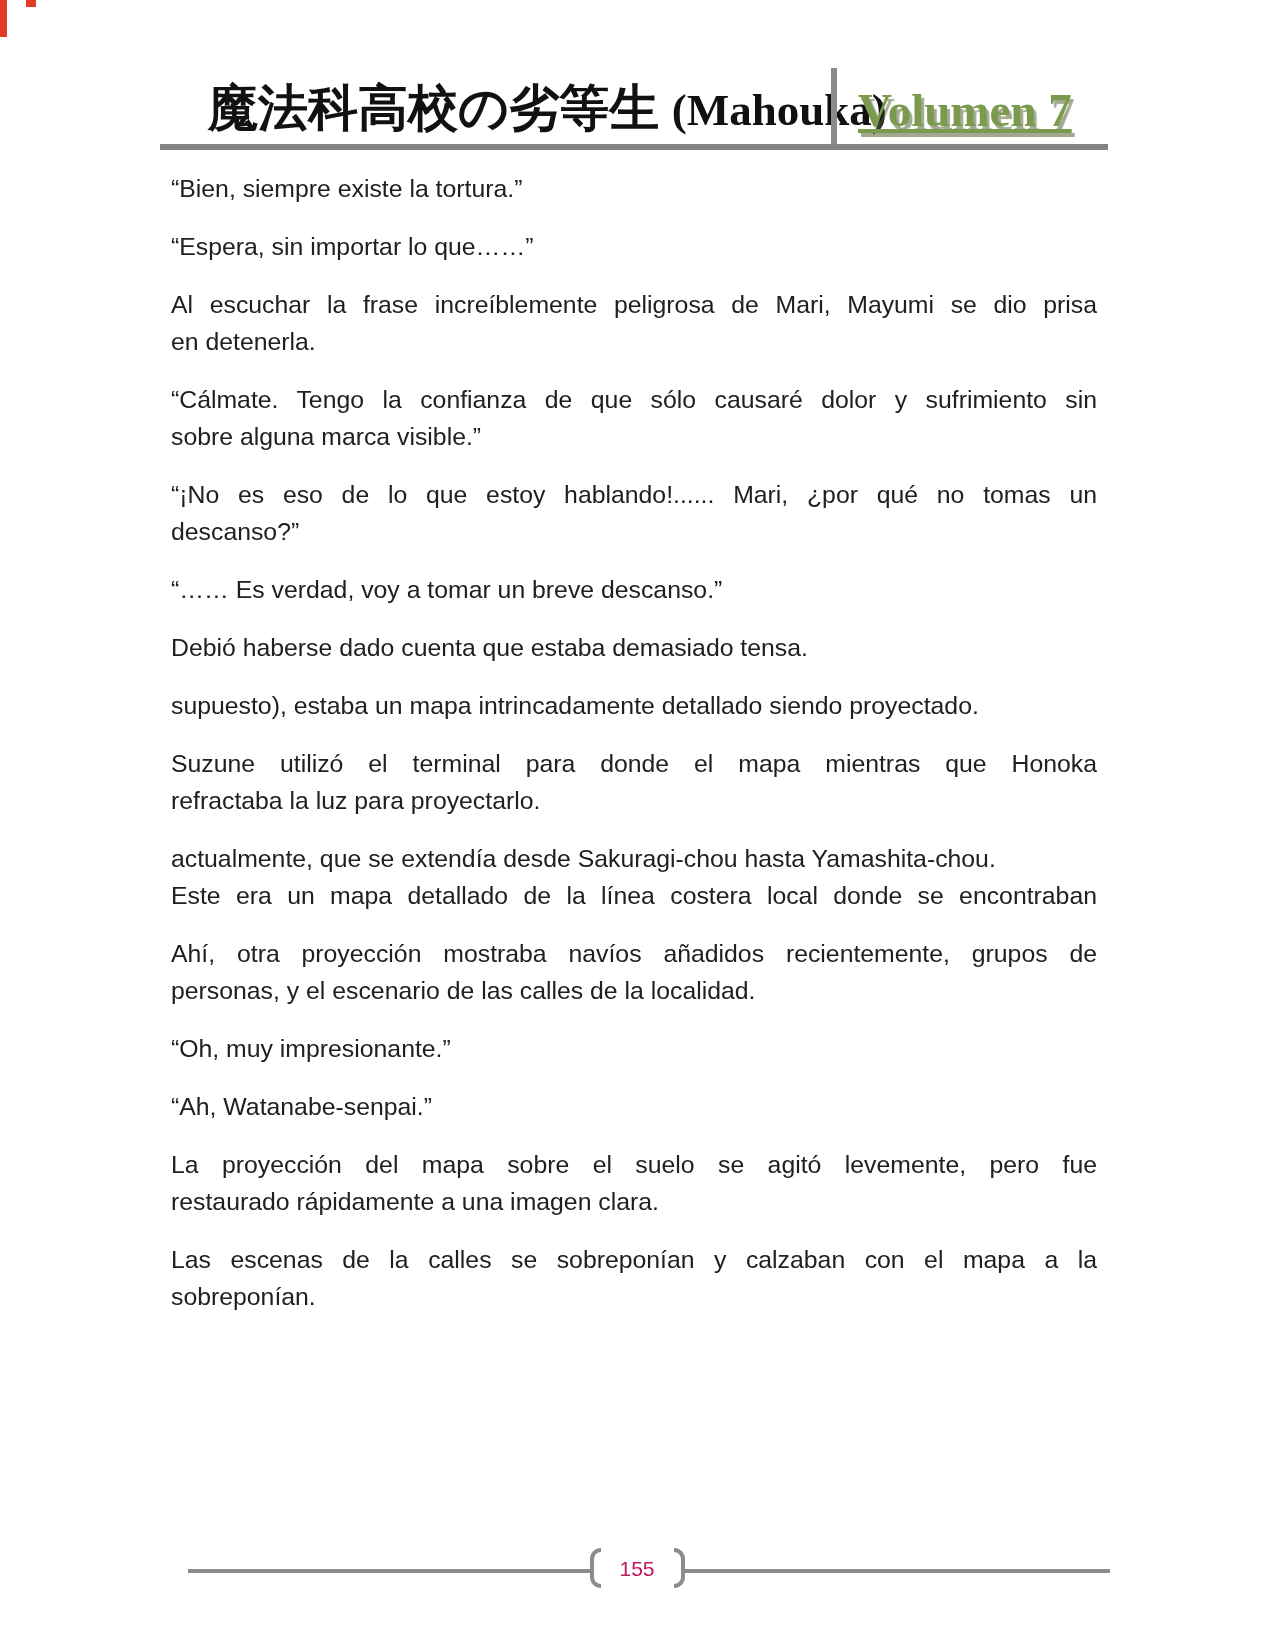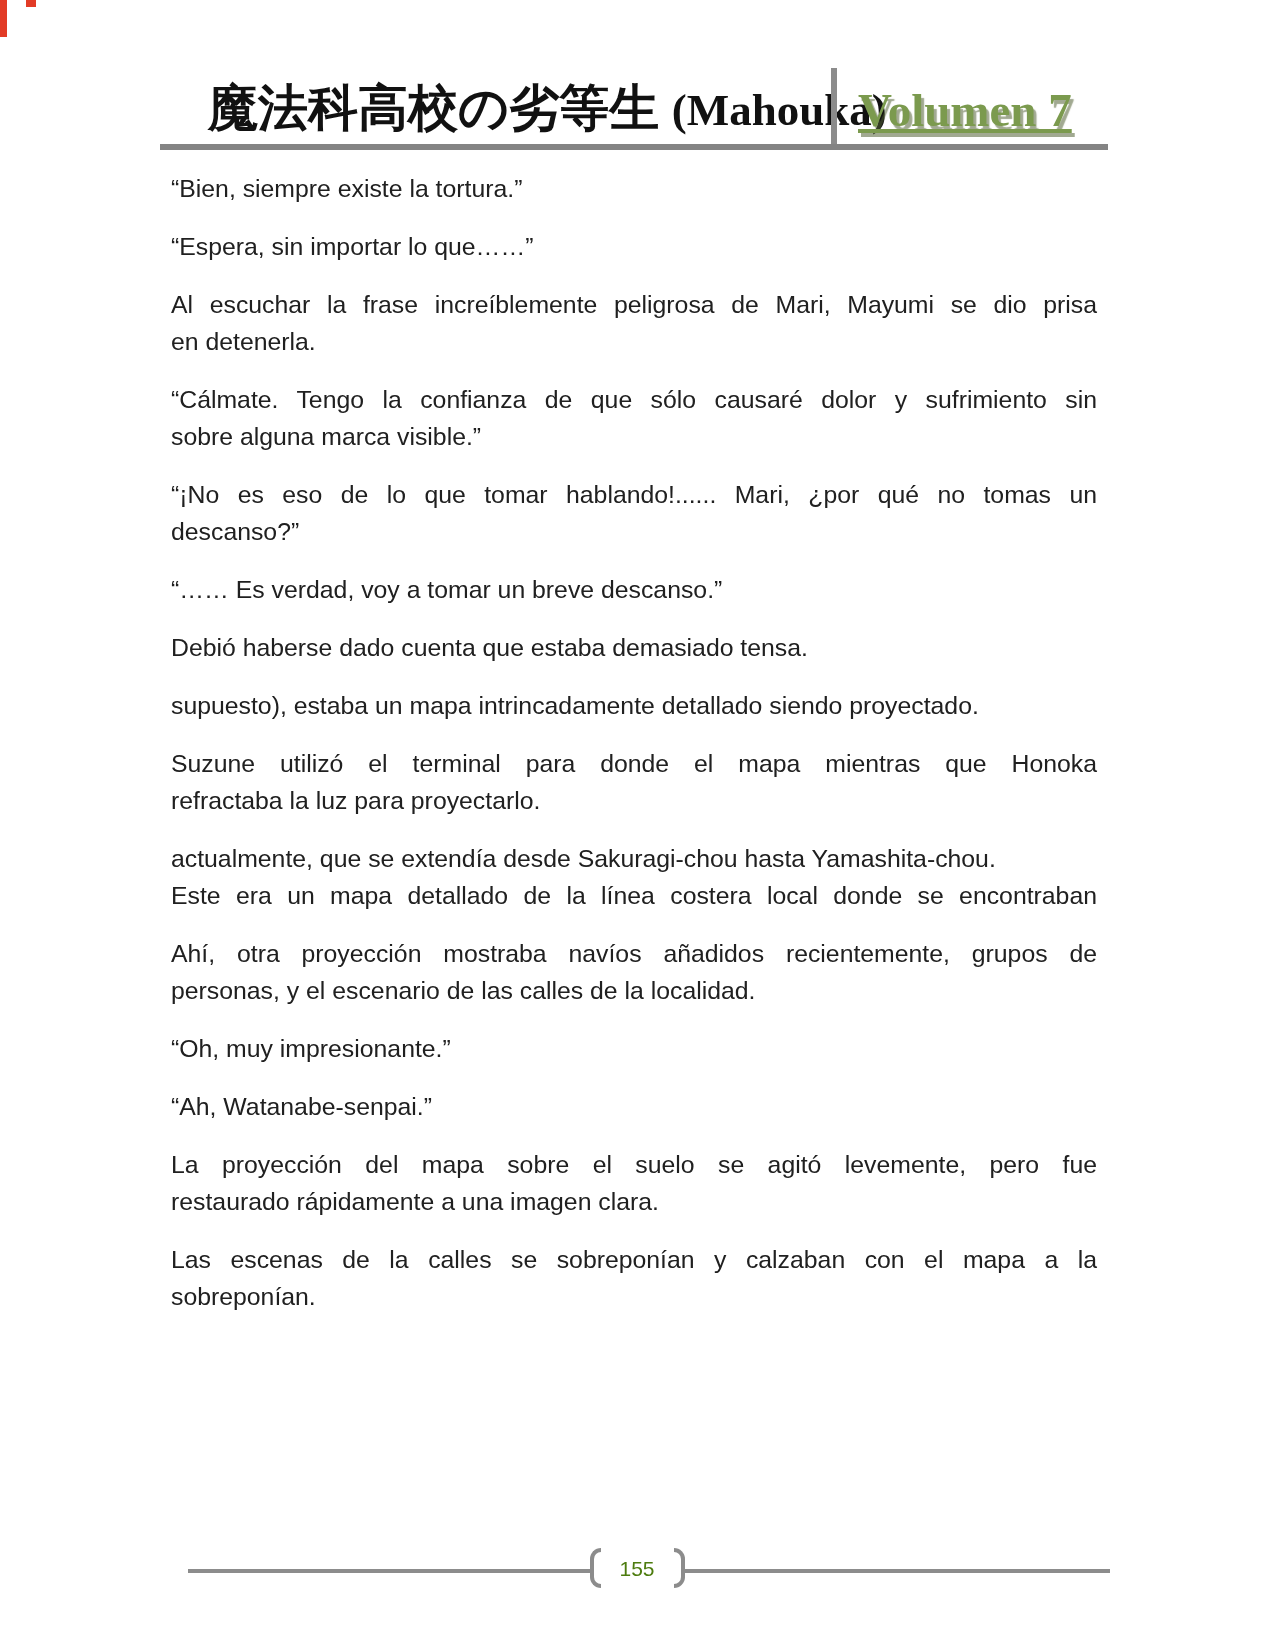--- a/index.html
+++ b/index.html
@@ -77,21 +77,21 @@
   #page-number-bracket-right{
     left:674px;
     border-right:4px solid #8c8c8c;
     border-top:4px solid #8c8c8c;
     border-bottom:4px solid #8c8c8c;
     border-radius:0 11px 11px 0;
   }
   #page-number{
     position:absolute;left:604px;top:1556px;width:66px;
     text-align:center;
-    font-size:21px;line-height:26px;color:#4d7c0f;
+    font-size:21px;line-height:26px;color:#be185d;
   }
 </style>
 </head>
 <body>
 
 <div id="page">
 
   <div id="corner-mark-v" class="corner-mark" style="background: rgb(226, 59, 38);"></div>
   <div id="corner-mark-h" class="corner-mark" style="background: rgb(226, 59, 38);"></div>
 
@@ -115,21 +115,21 @@
       </div>
       <div class="para">
         <div class="line">Al escuchar la frase increíblemente peligrosa de Mari, Mayumi se dio prisa</div>
         <div class="line last">en detenerla.</div>
       </div>
       <div class="para">
         <div class="line">“Cálmate. Tengo la confianza de que sólo causaré dolor y sufrimiento sin</div>
         <div class="line last">sobre alguna marca visible.”</div>
       </div>
       <div class="para">
-        <div class="line">“¡No es eso de lo que tomar hablando!...... Mari, ¿por qué no tomas un</div>
+        <div class="line">“¡No es eso de lo que estoy hablando!...... Mari, ¿por qué no tomas un</div>
         <div class="line last">descanso?”</div>
       </div>
       <div class="para">
         <div class="line last">“…… Es verdad, voy a tomar un breve descanso.”</div>
       </div>
       <div class="para">
         <div class="line last">Debió haberse dado cuenta que estaba demasiado tensa.</div>
       </div>
       <div class="para">
         <div class="line last">supuesto), estaba un mapa intrincadamente detallado siendo proyectado.</div>

